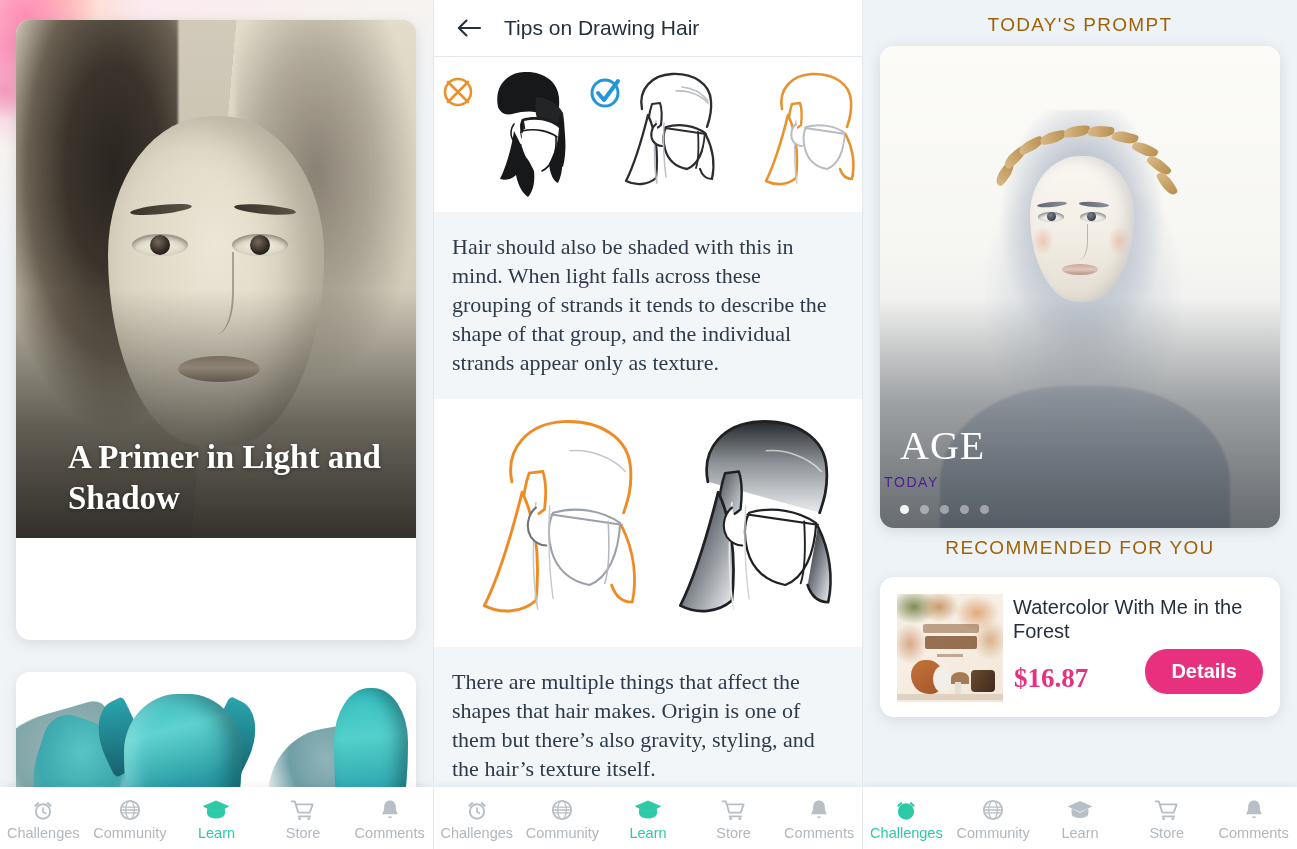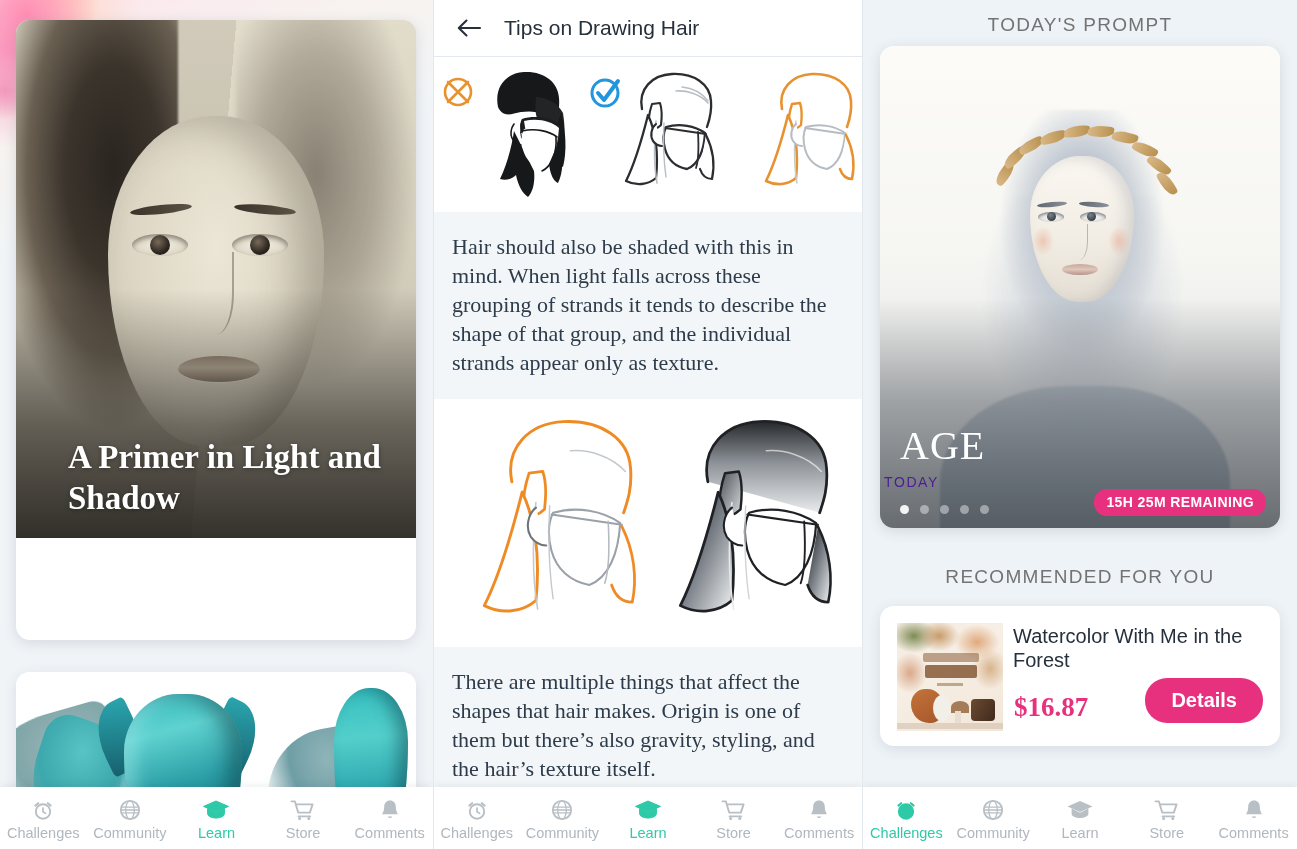--- a/index.html
+++ b/index.html
@@ -143,21 +143,21 @@
   .mid-para {
     font-family:"Liberation Serif", serif; color:#2d3b4a;
     font-size:22px; line-height:1.32; padding:20px 18px 22px 18px;
   }
 
   
   .art-1 svg, .art-2 svg { position:absolute; left:0; top:0; }
 
   
   .rp-section-title {
-    text-align:center; color:#737373; font-size:19px; letter-spacing:1.3px;
+    text-align:center; color:#a16207; font-size:19px; letter-spacing:1.3px;
     padding:14px 0 10px;
   }
   .prompt-card {
     position:relative; margin:0 auto; width:400px; height:482px;
     border-radius:14px; overflow:hidden; background:#fbfaf7;
     box-shadow:0 3px 14px rgba(40,60,80,.14);
   }
   .prompt-art { position:absolute; inset:0;
     background:linear-gradient(180deg,#fcfbf8 0%,#f6f6f3 42%,#e9eaea 72%,#d8dadb 100%); }
   .pa-figure { position:absolute; left:0; right:0; top:0; bottom:0; }
@@ -560,24 +560,23 @@
       <div class="prompt-overlay"></div>
       <div class="prompt-word">AGE</div>
       <div class="prompt-sub">TODAY</div>
       <div class="dots">
         <span class="dot active"></span>
         <span class="dot"></span>
         <span class="dot"></span>
         <span class="dot"></span>
         <span class="dot"></span>
       </div>
-      <div class="time-badge" style="background: rgb(232, 49, 126);">15H 25M REMAINING</div>
-    </div>
-
-    <div class="rp-section-title" style="padding-top:38px;">RECOMMENDED FOR YOU</div>
+    </div>
+
+    <div class="rp-section-title" style="padding-top:9px;">RECOMMENDED FOR YOU</div>
 
     <div class="rec-card">
       <div class="rec-thumb">
         <div class="rt-blob" style="left:-6px;top:-4px;width:46px;height:34px;background:radial-gradient(ellipse,#7e8b55 0%,rgba(160,170,120,0) 70%)"></div>
         <div class="rt-blob" style="left:22px;top:-2px;width:40px;height:30px;background:radial-gradient(ellipse,#c89a6a 0%,rgba(220,190,150,0) 72%)"></div>
         <div class="rt-blob" style="left:58px;top:2px;width:44px;height:34px;background:radial-gradient(ellipse,#e0a97c 0%,rgba(235,200,170,0) 72%)"></div>
         <div class="rt-blob" style="left:76px;top:26px;width:34px;height:40px;background:radial-gradient(ellipse,#d8b38c 0%,rgba(235,210,185,0) 72%)"></div>
         <div class="rt-blob" style="left:-4px;top:30px;width:34px;height:40px;background:radial-gradient(ellipse,#d9a98a 0%,rgba(235,210,190,0) 72%)"></div>
         <div style="position:absolute;left:26px;top:30px;width:56px;height:9px;background:#8a5f3a;opacity:.55;border-radius:2px"></div>
         <div style="position:absolute;left:28px;top:42px;width:52px;height:13px;background:#7e4f2c;opacity:.8;border-radius:2px"></div>

